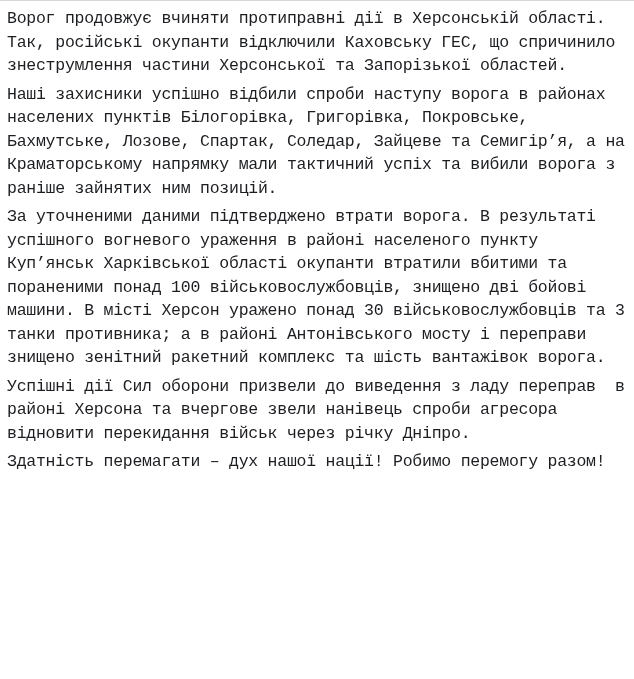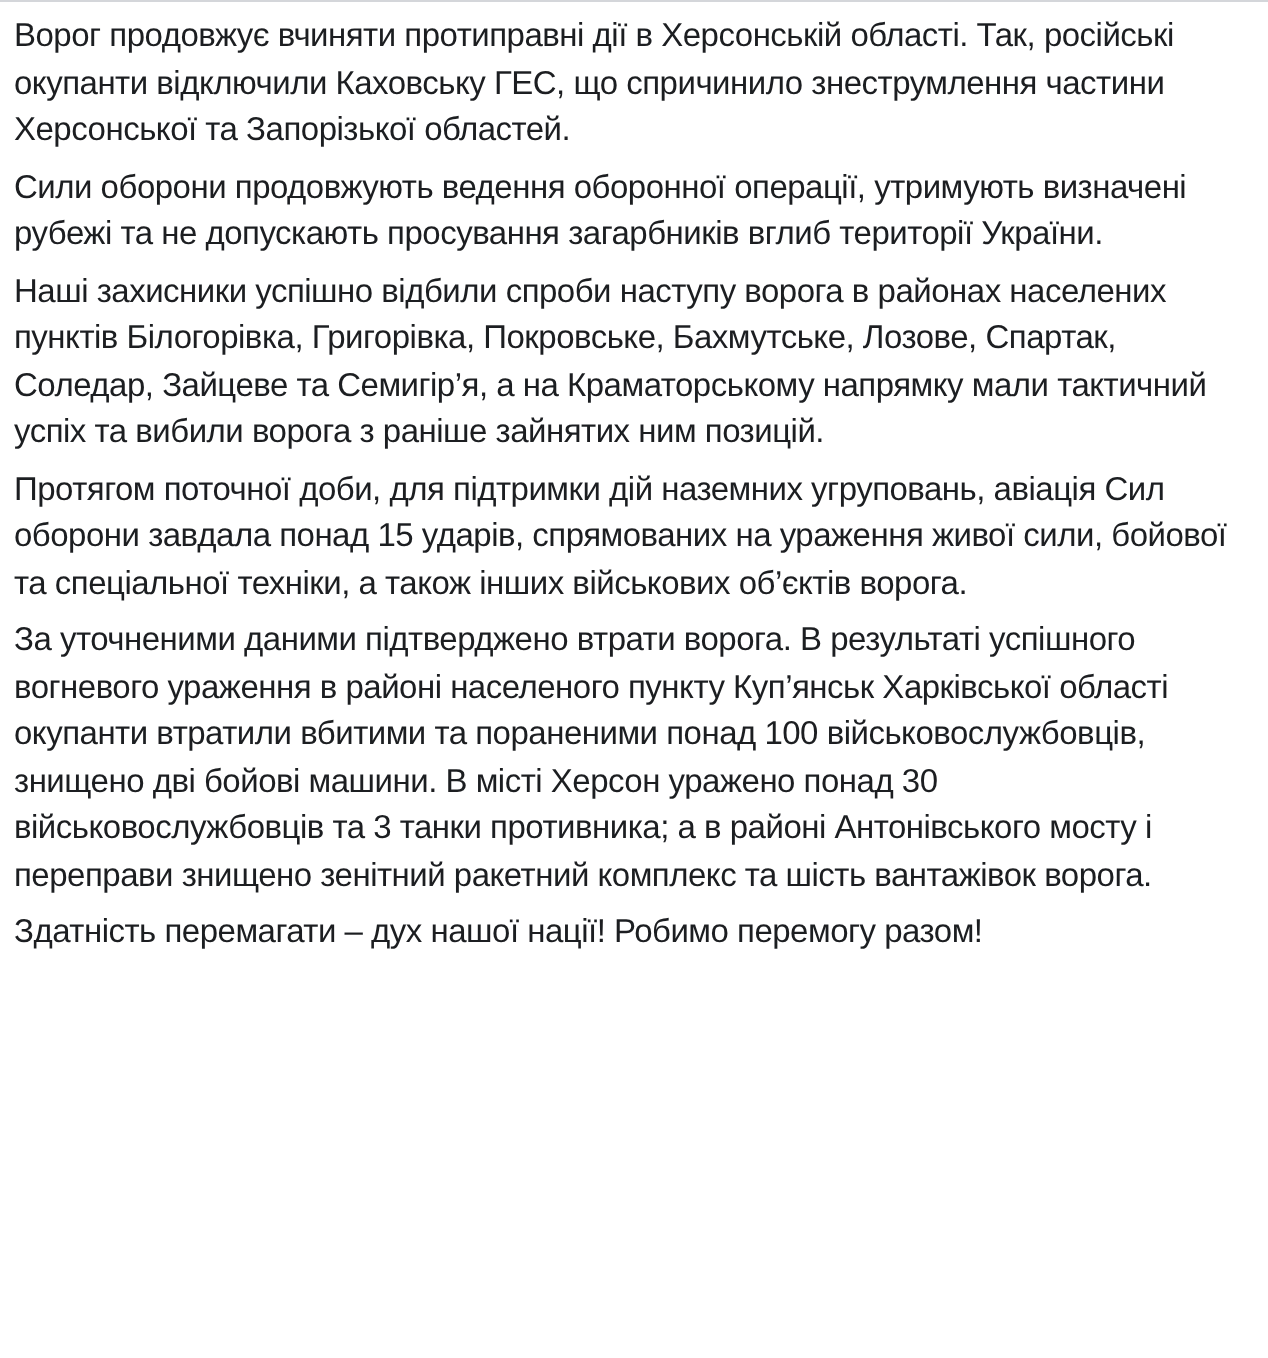--- a/index.html
+++ b/index.html
@@ -20,25 +20,25 @@
     font-family: "Liberation Sans", "DejaVu Sans", sans-serif;
     font-size: 16.5px;
     line-height: 23.5px;
     letter-spacing: -0.25px;
     color: #1c1e21;
     background: #ffffff;
   }
   .post p {
     margin: 0 0 5px 0;
     white-space: pre-wrap;
+    font-family: Liberation Mono, monospace;
   }
 </style>
 </head>
 <body>
 
 <div class="post">
     <p>Ворог продовжує вчиняти протиправні дії в Херсонській області. Так, російські окупанти відключили Каховську ГЕС, що спричинило знеструмлення частини Херсонської та Запорізької областей.</p>
-    <p>Сили оборони продовжують ведення оборонної операції, утримують визначені рубежі та не допускають просування загарбників вглиб території України.</p>
     <p>Наші захисники успішно відбили спроби наступу ворога в районах населених пунктів Білогорівка, Григорівка, Покровське, Бахмутське, Лозове, Спартак, Соледар, Зайцеве та Семигір’я, а на Краматорському напрямку мали тактичний успіх та вибили ворога з раніше зайнятих ним позицій.</p>
-    <p>Протягом поточної доби, для підтримки дій наземних угруповань, авіація Сил оборони завдала понад 15 ударів, спрямованих на ураження живої сили, бойової та спеціальної техніки, а також інших військових об’єктів ворога.</p>
     <p>За уточненими даними підтверджено втрати ворога. В результаті успішного вогневого ураження в районі населеного пункту Куп’янськ Харківської області окупанти втратили вбитими та пораненими понад 100 військовослужбовців, знищено дві бойові машини. В місті Херсон уражено понад 30 військовослужбовців та 3 танки противника; а в районі Антонівського мосту і переправи знищено зенітний ракетний комплекс та шість вантажівок ворога.</p>
+    <p>Успішні дії Сил оборони призвели до виведення з ладу переправ  в районі Херсона та вчергове звели нанівець спроби агресора відновити перекидання військ через річку Дніпро.</p>
     <p>Здатність перемагати – дух нашої нації! Робимо перемогу разом!</p>
   </div>
 
 </body></html>

